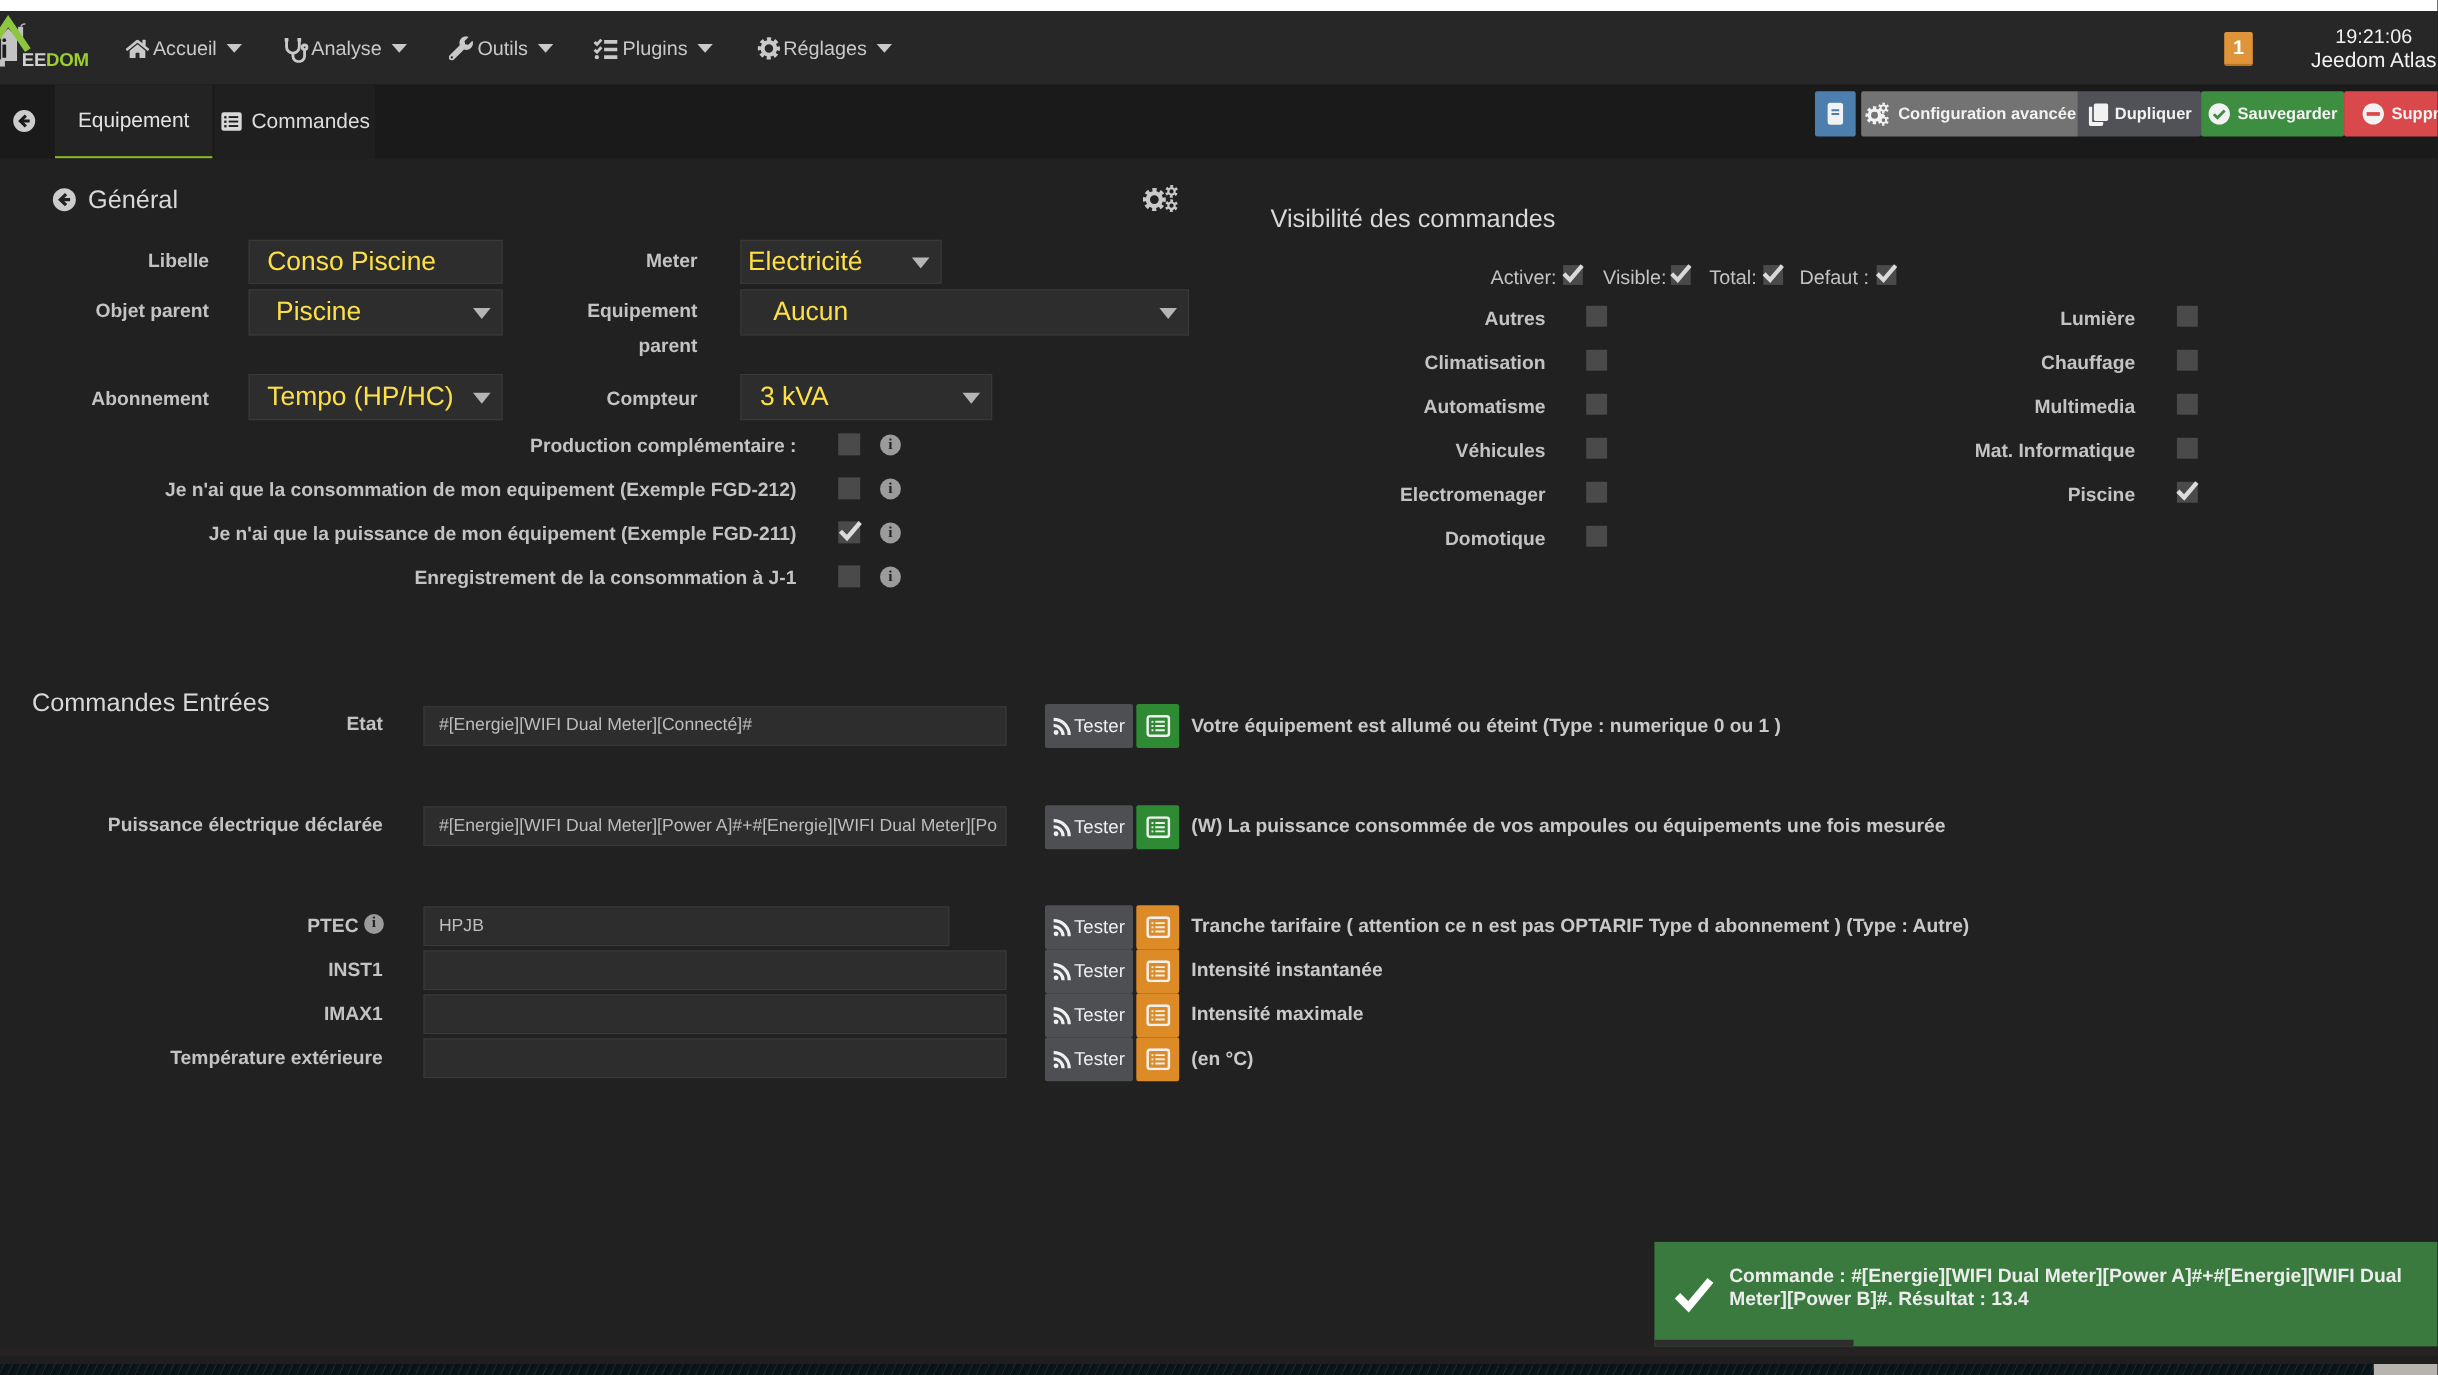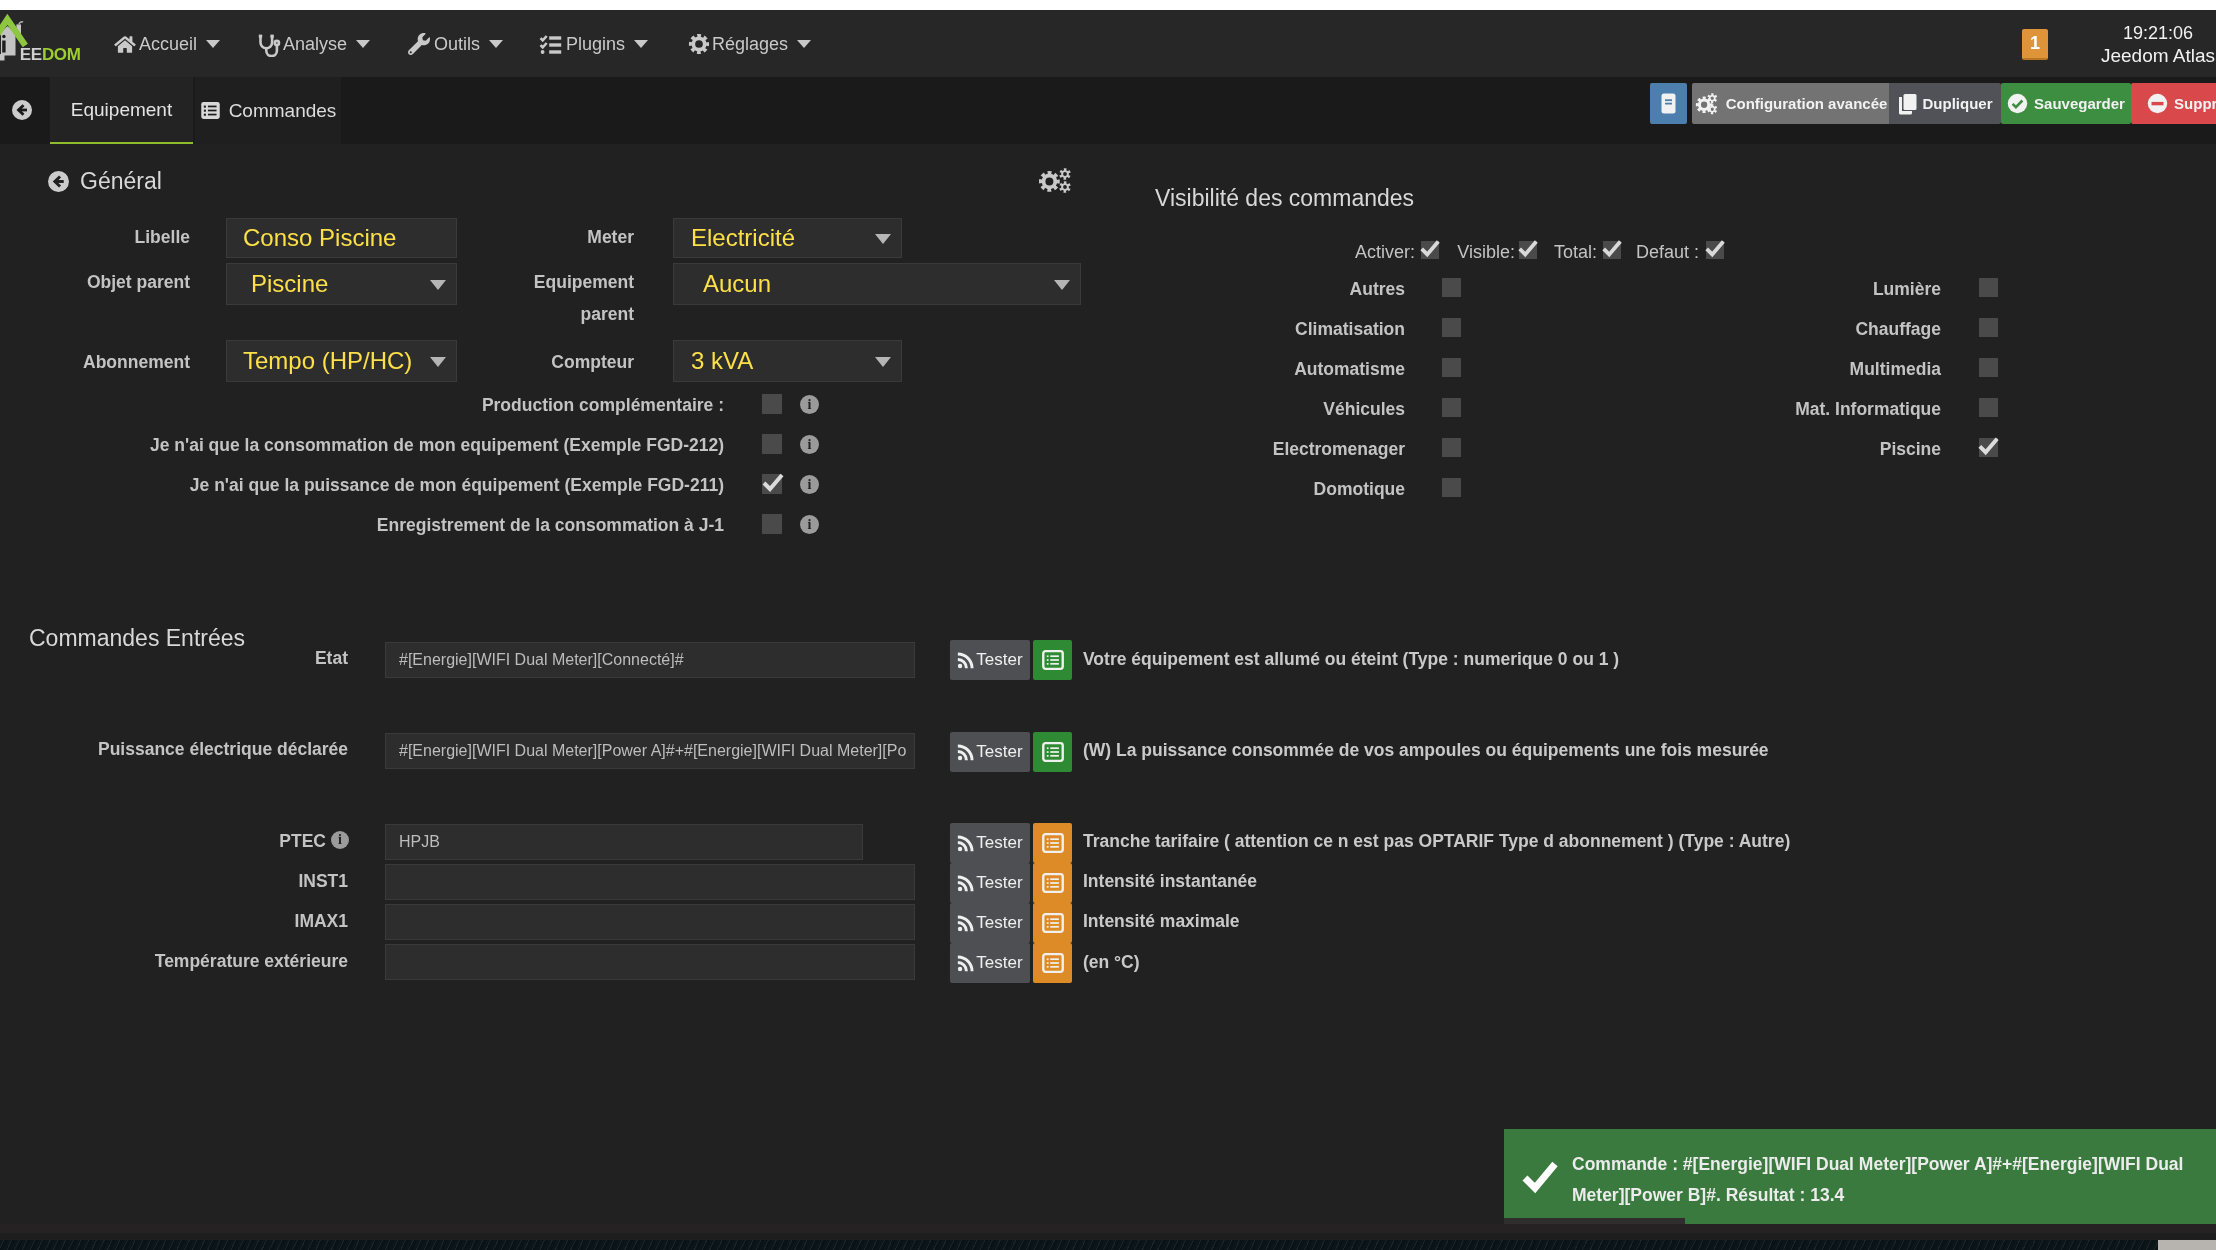--- a/index.html
+++ b/index.html
@@ -187,21 +187,21 @@
   <div class="lbl" style="left:30px;width:160px;top:227px">Libelle</div>
   <div class="lbl" style="left:30px;width:160px;top:272px">Objet parent</div>
   <div class="lbl" style="left:30px;width:160px;top:352px">Abonnement</div>
   <div class="field" style="left:226px;top:218px;width:231px;height:40px;padding-left:16px">Conso Piscine</div>
   <div class="field" style="left:226px;top:263px;width:231px;height:42px;padding-left:24px">Piscine<div class="selcaret"></div></div>
   <div class="field" style="left:226px;top:340px;width:231px;height:42px;padding-left:16px">Tempo (HP/HC)<div class="selcaret"></div></div>
   <div class="lbl" style="left:474px;width:160px;top:227px">Meter</div>
   <div class="lbl" style="left:474px;width:160px;top:272px">Equipement</div>
   <div class="lbl" style="left:474px;width:160px;top:304px">parent</div>
   <div class="lbl" style="left:474px;width:160px;top:352px">Compteur</div>
-  <div class="field" style="left:673px;top:218px;width:229px;height:40px;padding-left:17px">Electricité<div class="selcaret"></div></div>
+  <div class="field" style="left:673px;top:218px;width:183px;height:40px;padding-left:6px">Electricité<div class="selcaret"></div></div>
   <div class="field" style="left:673px;top:263px;width:408px;height:42px;padding-left:29px">Aucun<div class="selcaret"></div></div>
   <div class="field" style="left:673px;top:340px;width:229px;height:42px;padding-left:17px">3 kVA<div class="selcaret"></div></div>
   <div class="lbl" style="left:30px;width:694px;top:395px">Production complémentaire :</div>
   <div class="lbl" style="left:30px;width:694px;top:435px">Je n'ai que la consommation de mon equipement (Exemple FGD-212)</div>
   <div class="lbl" style="left:30px;width:694px;top:475px">Je n'ai que la puissance de mon équipement (Exemple FGD-211)</div>
   <div class="lbl" style="left:30px;width:694px;top:515px">Enregistrement de la consommation à J-1</div>
   <div class="cb" style="left:762px;top:394px"></div>
   <div class="cb" style="left:762px;top:434px"></div>
   <div class="cb" style="left:762px;top:474px"></div>
   <svg class="check" style="left:760px;top:469px" width="26" height="26" viewBox="0 0 26 26">
@@ -419,15 +419,15 @@
   <div class="abs" style="left:0;top:1224px;width:2216px;height:9px;background:#262223"></div>
   <div class="abs" style="left:0;top:1233px;width:2216px;height:7px;background:#1e1e1e"></div>
   <div class="abs" style="left:0;top:1240px;width:2216px;height:10px;background:repeating-linear-gradient(115deg,#0c161a 0 3px,#182529 3px 4px,#0a1216 4px 7px)"></div>
   <div class="abs" style="left:2158px;top:1240px;width:58px;height:10px;background:#b7b3ae"></div>
 </div>
 <div id="toast">
   <div class="abs" style="left:1504px;top:1129px;width:712px;height:95px;background:#3a7a3e"></div>
   <svg class="abs" style="left:1519px;top:1158px" width="42" height="38" viewBox="0 0 42 38">
       <path d="M6,20 l10,10 L36,6" fill="none" stroke="#fff" stroke-width="7"></path>
     </svg>
-  <div class="abs" style="left:1572px;top:1149px;width:618px;color:#ececec;font-size:17.5px;font-weight:700;line-height:31px">Commande : #[Energie][WIFI Dual Meter][Power A]#+#[Energie][WIFI Dual Meter][Power B]#. Résultat : 13.4</div>
+  <div class="abs" style="left:1572px;top:1149px;width:618px;color:#ececec;font-size:17.5px;font-weight:700;line-height:21px">Commande : #[Energie][WIFI Dual Meter][Power A]#+#[Energie][WIFI Dual Meter][Power B]#. Résultat : 13.4</div>
   <div class="abs" style="left:1504px;top:1218px;width:181px;height:6px;background:#2f2d2d"></div>
 </div>
 
 </body></html>

